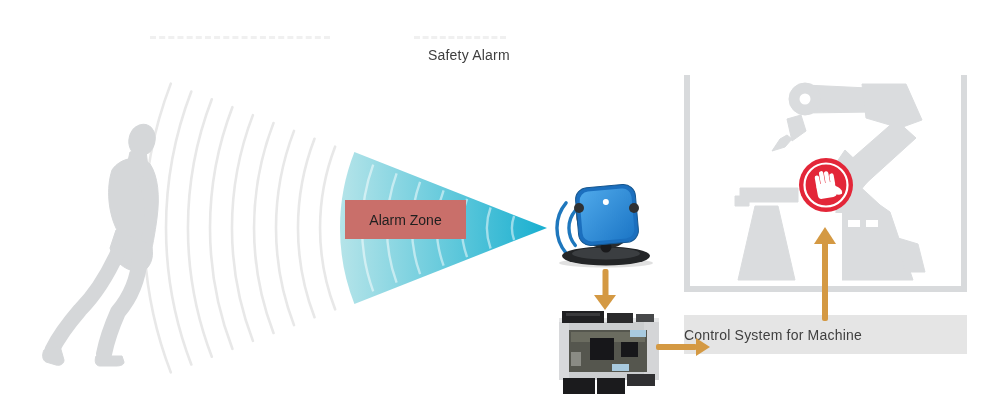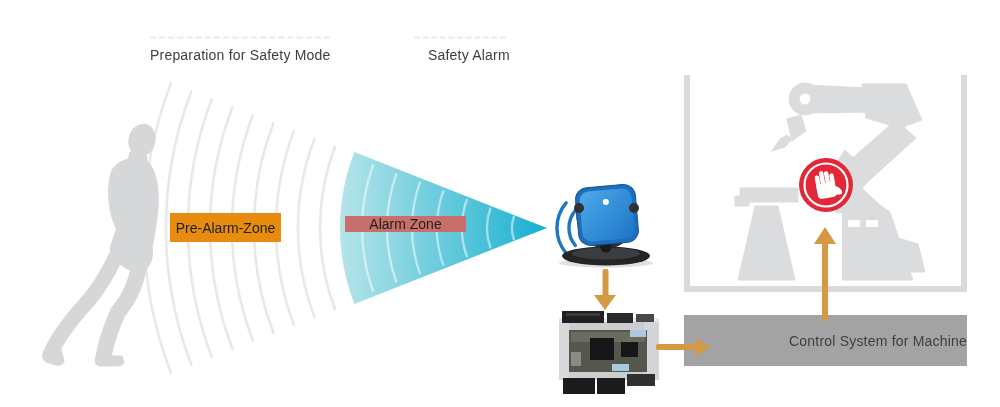--- a/index.html
+++ b/index.html
@@ -12,24 +12,24 @@
     position:absolute;z-index:3;font-size:14px;color:#3e3e3e;letter-spacing:.2px;white-space:nowrap;
   }
   .ghost-dash{
     position:absolute;z-index:1;height:0;border-top:3px dashed #e4e4e4;opacity:.55;
   }
   .zone-badge{
     position:absolute;z-index:3;font-size:14px;color:#1f1f1f;text-align:center;
     display:flex;align-items:center;justify-content:center;white-space:nowrap;
   }
   .badge-pre{left:170px;top:213px;width:111px;height:29px;background:#E78C0E;}
-  .badge-alarm{left:345px;top:216px;width:121px;height:16px;background:#C96F6A;}
+  .badge-alarm{left:345px;top:200px;width:121px;height:39px;background:#C96F6A;}
   .control-box{
-    position:absolute;z-index:1;left:684px;top:315px;width:283px;height:51px;background:#a3a3a3;
-    display:flex;align-items:center;justify-content:flex-end;font-size:14px;color:#3f3f3f;letter-spacing:.2px;
+    position:absolute;z-index:1;left:684px;top:315px;width:283px;height:39px;background:#e5e5e5;
+    display:flex;align-items:center;justify-content:flex-start;font-size:14px;color:#3f3f3f;letter-spacing:.2px;
   }
 </style>
 </head>
 <body>
 
 <div class="stage">
 
   <div class="ghost-dash" style="left:150px;top:36px;width:180px;"></div>
   <div class="ghost-dash" style="left:414px;top:36px;width:92px;"></div>
 
@@ -180,22 +180,18 @@
         <rect x="656" y="344" width="41" height="6" rx="2"></rect>
         <polygon points="696,338 696,356 710,347"></polygon>
       </g>
       <g>
         <rect x="822" y="241" width="6" height="80" rx="2"></rect>
         <polygon points="814,244 836,244 825,227"></polygon>
       </g>
     </g>
   </svg>
 
-  <div class="mode-label" style="left:150px;top:47px">Preparation for Safety Mode</div>
   <div class="mode-label" style="left:428px;top:47px">Safety Alarm</div>
 
-  <div class="zone-badge badge-pre">
-    <span>Pre-Alarm-Zone</span>
-  </div>
   <div class="zone-badge badge-alarm">
     <span>Alarm Zone</span>
   </div>
 </div>
 
 </body></html>

